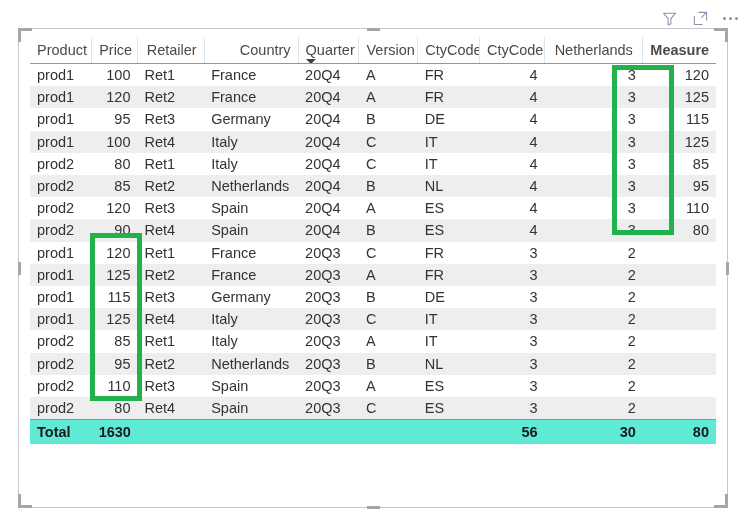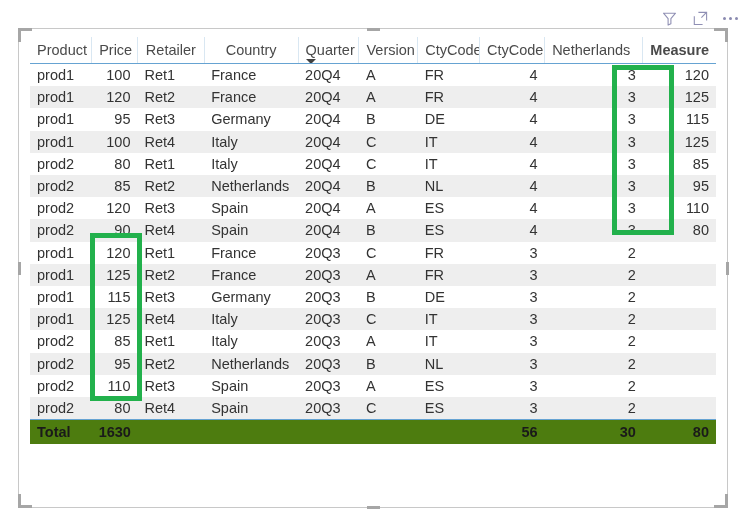--- a/index.html
+++ b/index.html
@@ -39,29 +39,29 @@
   table{border-collapse:collapse;width:100%;table-layout:fixed;}
   th,td{
     font-size:14.5px;color:#333333;padding:0 7px;height:22.2px;
     line-height:22.2px;white-space:nowrap;overflow:hidden;
     font-weight:400;vertical-align:middle;
   }
   thead th{
     height:26px;line-height:26px;color:#4a4a4a;
     border-bottom:1px solid #66a3d2;
     border-right:1px solid #d9e7f2;
-    text-align:center;position:relative;background:#ffffff;
+    text-align:right;position:relative;background:#ffffff;
   }
   thead th:last-child{border-right:none;font-weight:bold;}
-  thead th.num{text-align:left;}
+  thead th.num{text-align:center;}
   tbody tr.alt td{background:#eeeeee;}
   tbody td.num{text-align:right;}
   tr.total td{
     font-weight:bold;color:#1a1a1a;border-top:1px solid #66a3d2;
-    height:24px;line-height:24px;background:#4d7c0f;
+    height:24px;line-height:24px;background:#5eead4;
   }
   .sortcaret{
     position:absolute;left:7px;bottom:-1px;width:0;height:0;
     border-left:5px solid transparent;border-right:5px solid transparent;
     border-top:5px solid #404040;
   }
   
   .greenbox{position:absolute;border:5px solid #22b14c;z-index:6;pointer-events:none;box-sizing:border-box;}
   #gb-measure{left:593px;top:36px;width:62px;height:170px;}
   #gb-price{left:71px;top:204px;width:52px;height:168px;}

